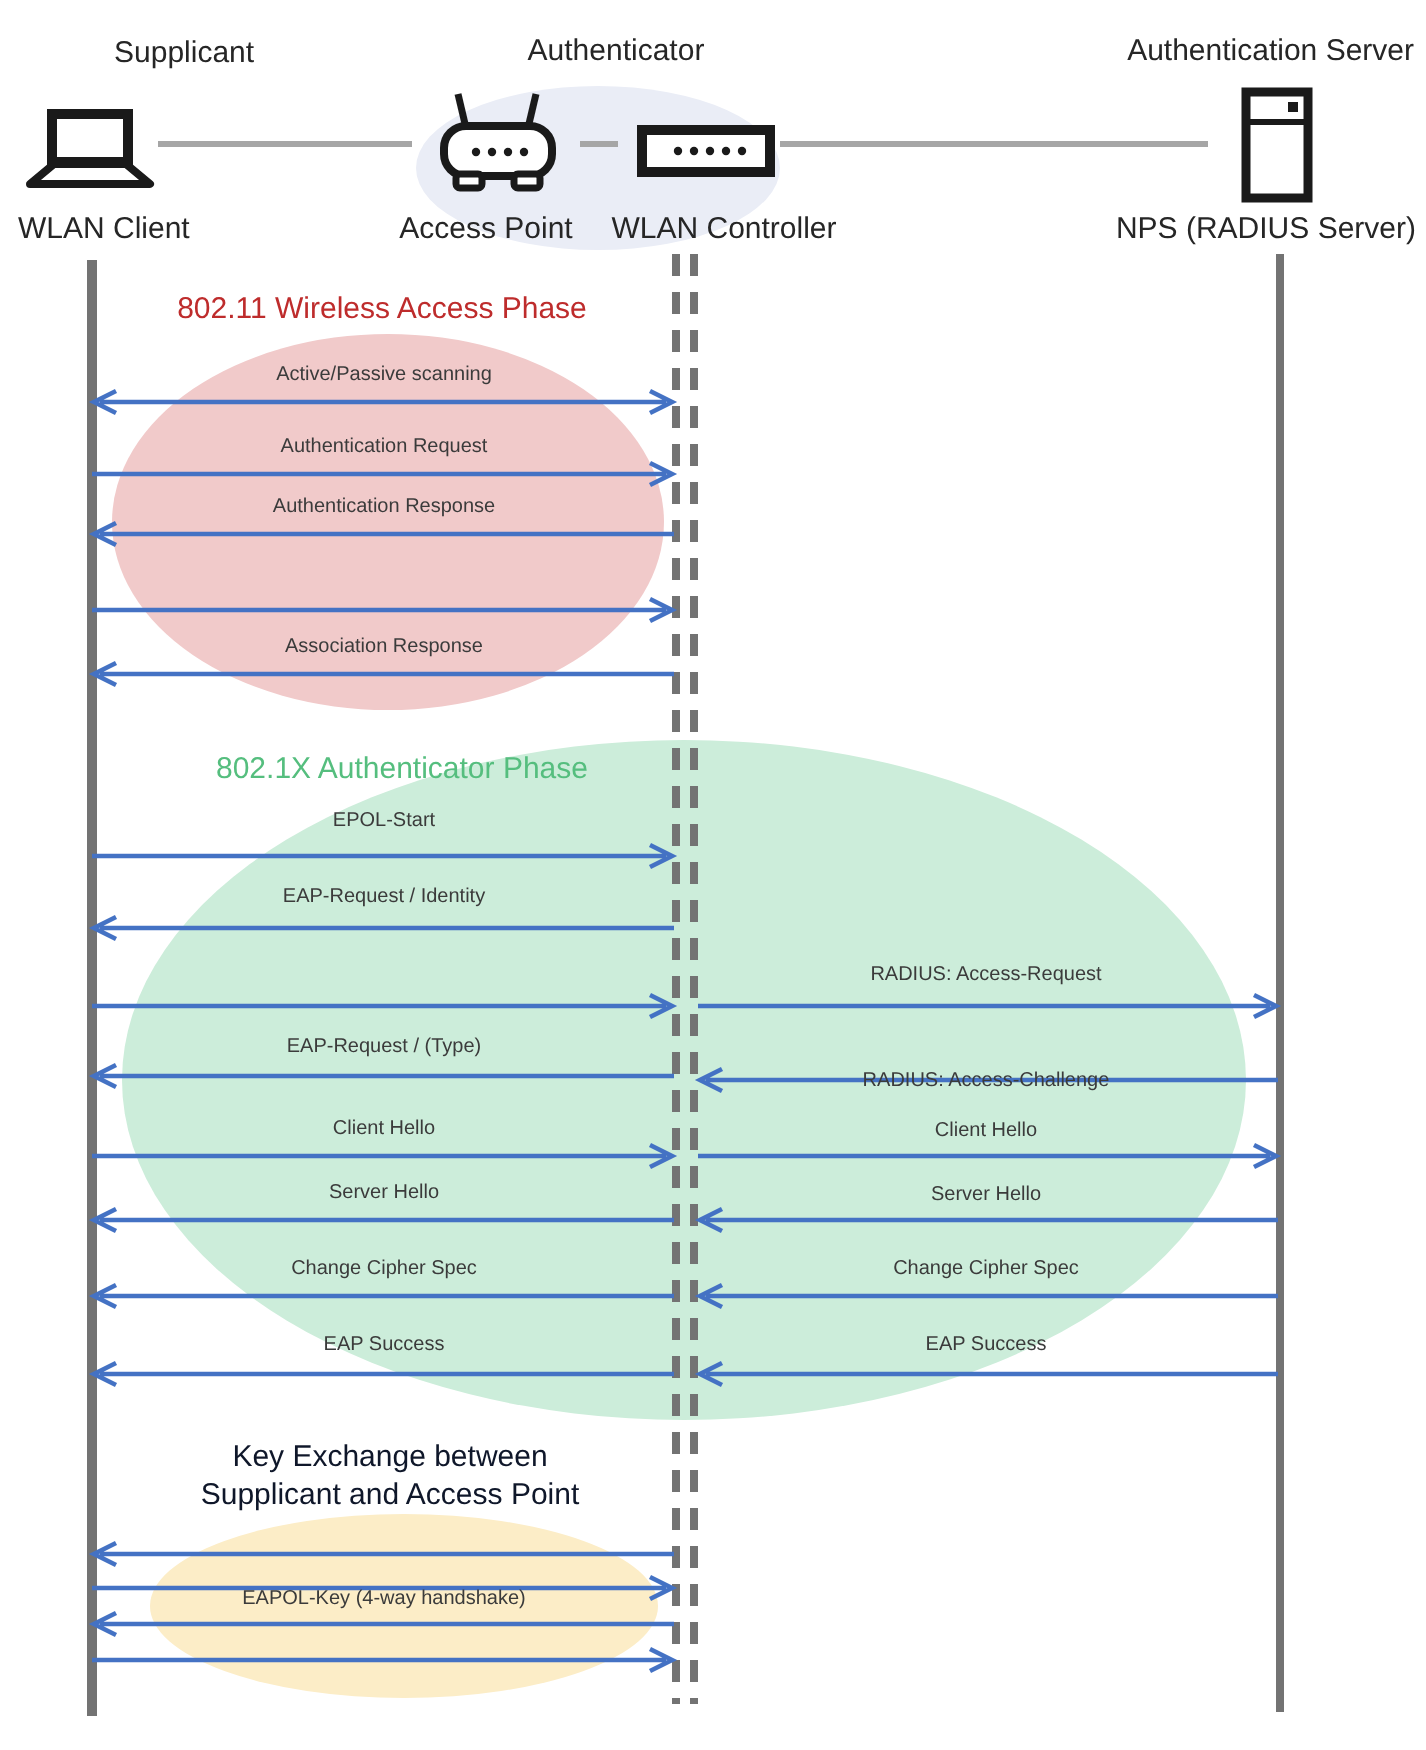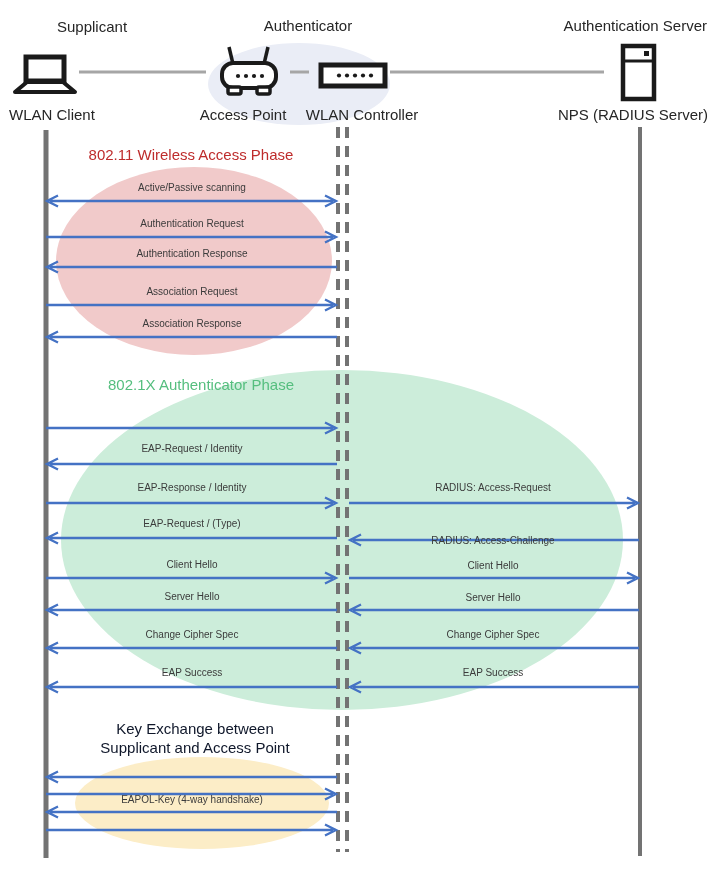--- a/index.html
+++ b/index.html
@@ -111,25 +111,24 @@
   <div class="ptitle" style="left:52px;top:146px;width:278px;color:#BE2C2C;">802.11 Wireless Access Phase</div>
   <div class="ptitle" style="left:60px;top:376px;width:282px;color:#55BE7E;">802.1X Authenticator Phase</div>
   <div class="ptitle" style="left:53px;top:719px;width:284px;color:#0f172a;line-height:19px;">
     <div>Key Exchange between</div>
     <div>Supplicant and Access Point</div>
   </div>
 
   <div class="msg" style="left:52px;top:182px;width:280px;">Active/Passive scanning</div>
   <div class="msg" style="left:52px;top:218px;width:280px;">Authentication Request</div>
   <div class="msg" style="left:52px;top:248px;width:280px;">Authentication Response</div>
-  <div class="msg" style="left:52px;top:286px;width:280px;">Association Request</div>
   <div class="msg" style="left:52px;top:318px;width:280px;">Association Response</div>
 
+  <div class="msg" style="left:52px;top:405px;width:280px;">EPOL-Start</div>
   <div class="msg" style="left:52px;top:443px;width:280px;">EAP-Request / Identity</div>
-  <div class="msg" style="left:52px;top:482px;width:280px;">EAP-Response / Identity</div>
   <div class="msg" style="left:52px;top:518px;width:280px;">EAP-Request / (Type)</div>
   <div class="msg" style="left:52px;top:559px;width:280px;">Client Hello</div>
   <div class="msg" style="left:52px;top:591px;width:280px;">Server Hello</div>
   <div class="msg" style="left:52px;top:629px;width:280px;">Change Cipher Spec</div>
   <div class="msg" style="left:52px;top:667px;width:280px;">EAP Success</div>
 
   <div class="msg" style="left:352px;top:482px;width:282px;">RADIUS: Access-Request</div>
   <div class="msg" style="left:352px;top:519px;width:282px;margin-top:16px;">RADIUS: Access-Challenge</div>
   <div class="msg" style="left:352px;top:560px;width:282px;">Client Hello</div>
   <div class="msg" style="left:352px;top:592px;width:282px;">Server Hello</div>

